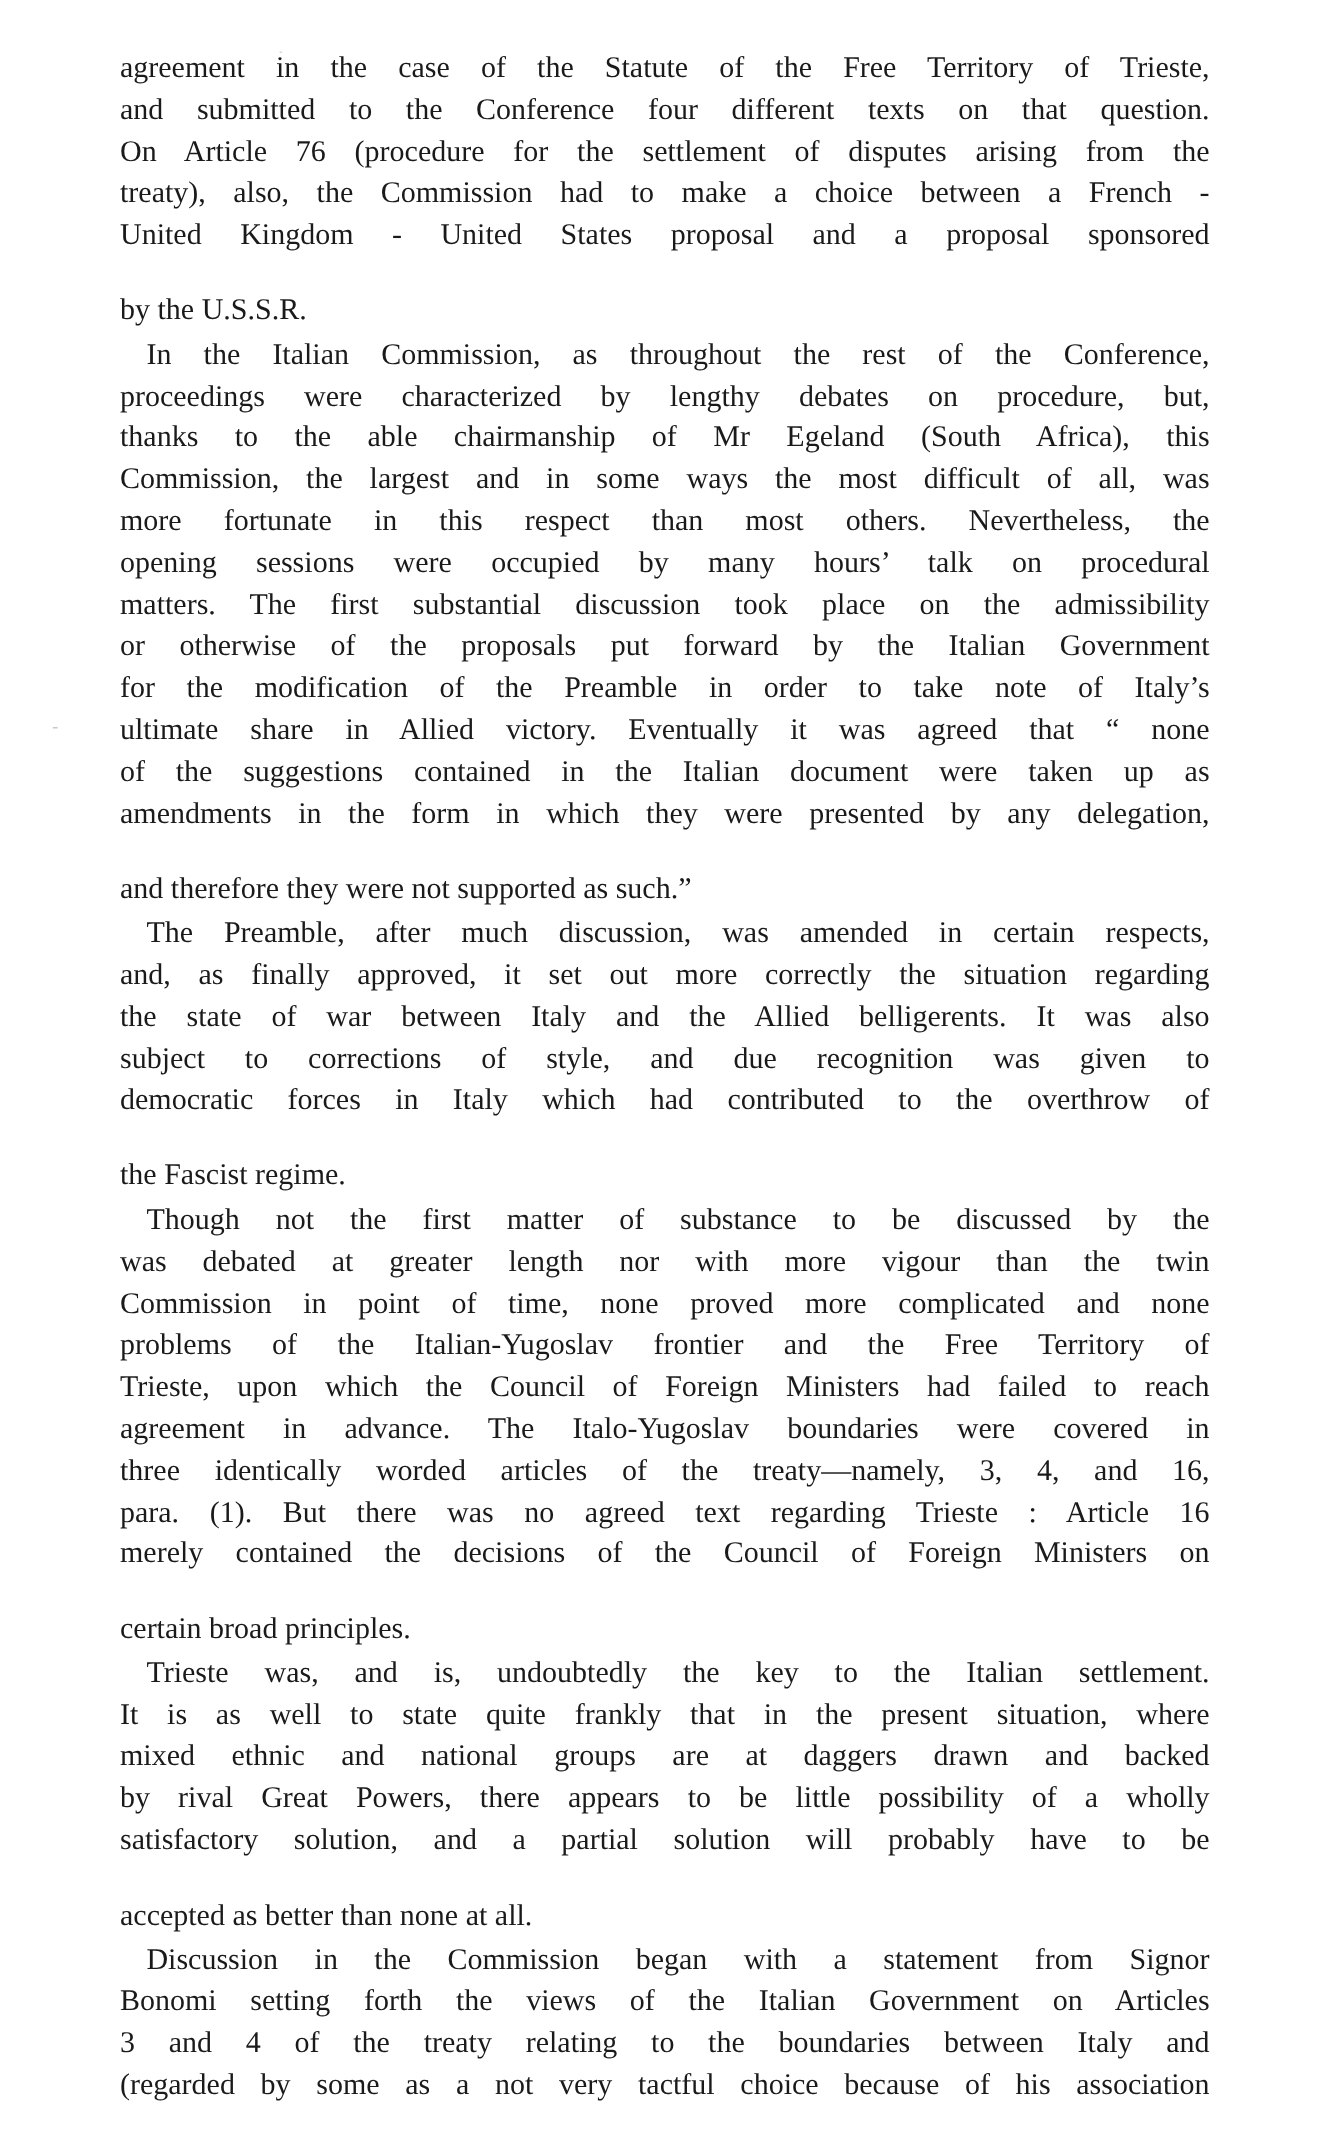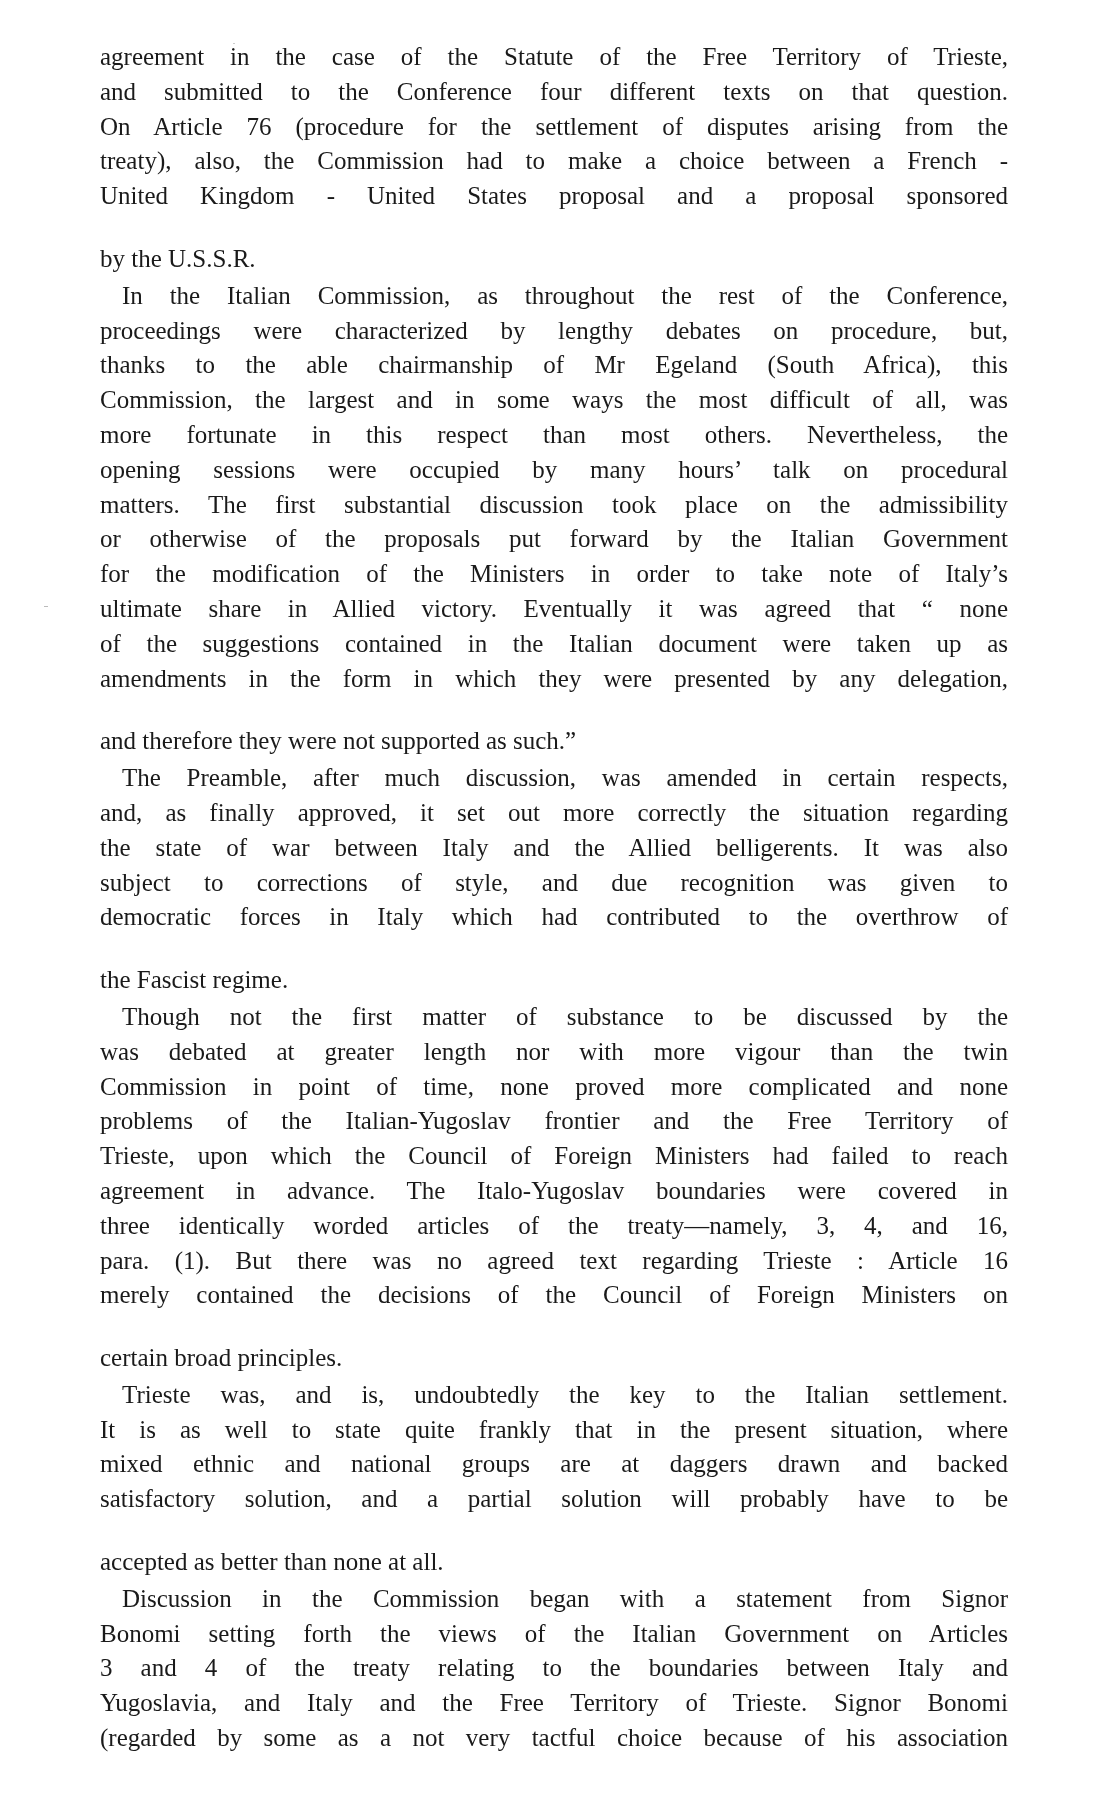--- a/index.html
+++ b/index.html
@@ -40,21 +40,21 @@
     </p>
     <p class="para" style="text-indent: 0px;">
       <span class="line" style="padding-left: 22px;">In the Italian Commission, as throughout the rest of the Conference,</span>
       <span class="line">proceedings were characterized by lengthy debates on procedure, but,</span>
       <span class="line">thanks to the able chairmanship of Mr Egeland (South Africa), this</span>
       <span class="line">Commission, the largest and in some ways the most difficult of all, was</span>
       <span class="line">more fortunate in this respect than most others.  Nevertheless, the</span>
       <span class="line">opening sessions were occupied by many hours’ talk on procedural</span>
       <span class="line">matters.  The first substantial discussion took place on the admissibility</span>
       <span class="line">or otherwise of the proposals put forward by the Italian Government</span>
-      <span class="line">for the modification of the Ministers in order to take note of Italy’s</span>
+      <span class="line">for the modification of the Preamble in order to take note of Italy’s</span>
       <span class="line">ultimate share in Allied victory.  Eventually it was agreed that “ none</span>
       <span class="line">of the suggestions contained in the Italian document were taken up as</span>
       <span class="line">amendments in the form in which they were presented by any delegation,</span>
       <span class="line last">and therefore they were not supported as such.”</span>
     </p>
     <p class="para" style="text-indent: 0px;">
       <span class="line" style="padding-left: 22px;">The Preamble, after much discussion, was amended in certain respects,</span>
       <span class="line">and, as finally approved, it set out more correctly the situation regarding</span>
       <span class="line">the state of war between Italy and the Allied belligerents.  It was also</span>
       <span class="line">subject to corrections of style, and due recognition was given to</span>
@@ -70,25 +70,25 @@
       <span class="line">agreement in advance.  The Italo-Yugoslav boundaries were covered in</span>
       <span class="line">three identically worded articles of the treaty—namely, 3, 4, and 16,</span>
       <span class="line">para. (1).  But there was no agreed text regarding Trieste :  Article 16</span>
       <span class="line">merely contained the decisions of the Council of Foreign Ministers on</span>
       <span class="line last">certain broad principles.</span>
     </p>
     <p class="para" style="text-indent: 0px;">
       <span class="line" style="padding-left: 22px;">Trieste was, and is, undoubtedly the key to the Italian settlement.</span>
       <span class="line">It is as well to state quite frankly that in the present situation, where</span>
       <span class="line">mixed ethnic and national groups are at daggers drawn and backed</span>
+      <span class="line">by rival Great Powers, there appears to be little possibility of a wholly</span>
       <span class="line">satisfactory solution, and a partial solution will probably have to be</span>
       <span class="line last">accepted as better than none at all.</span>
     </p>
     <p class="para" style="text-indent: 0px;">
       <span class="line" style="padding-left: 22px;">Discussion in the Commission began with a statement from Signor</span>
       <span class="line">Bonomi setting forth the views of the Italian Government on Articles</span>
       <span class="line">3 and 4 of the treaty relating to the boundaries between Italy and</span>
-      <span class="line">Yugoslavia, and Italy and the Free Territory of Trieste.  Signor Bonomi</span>
       <span class="line">(regarded by some as a not very tactful choice because of his association</span>
     </p>
   </div>
 
 <div class="page-number">25</div>
 
 </body></html>

